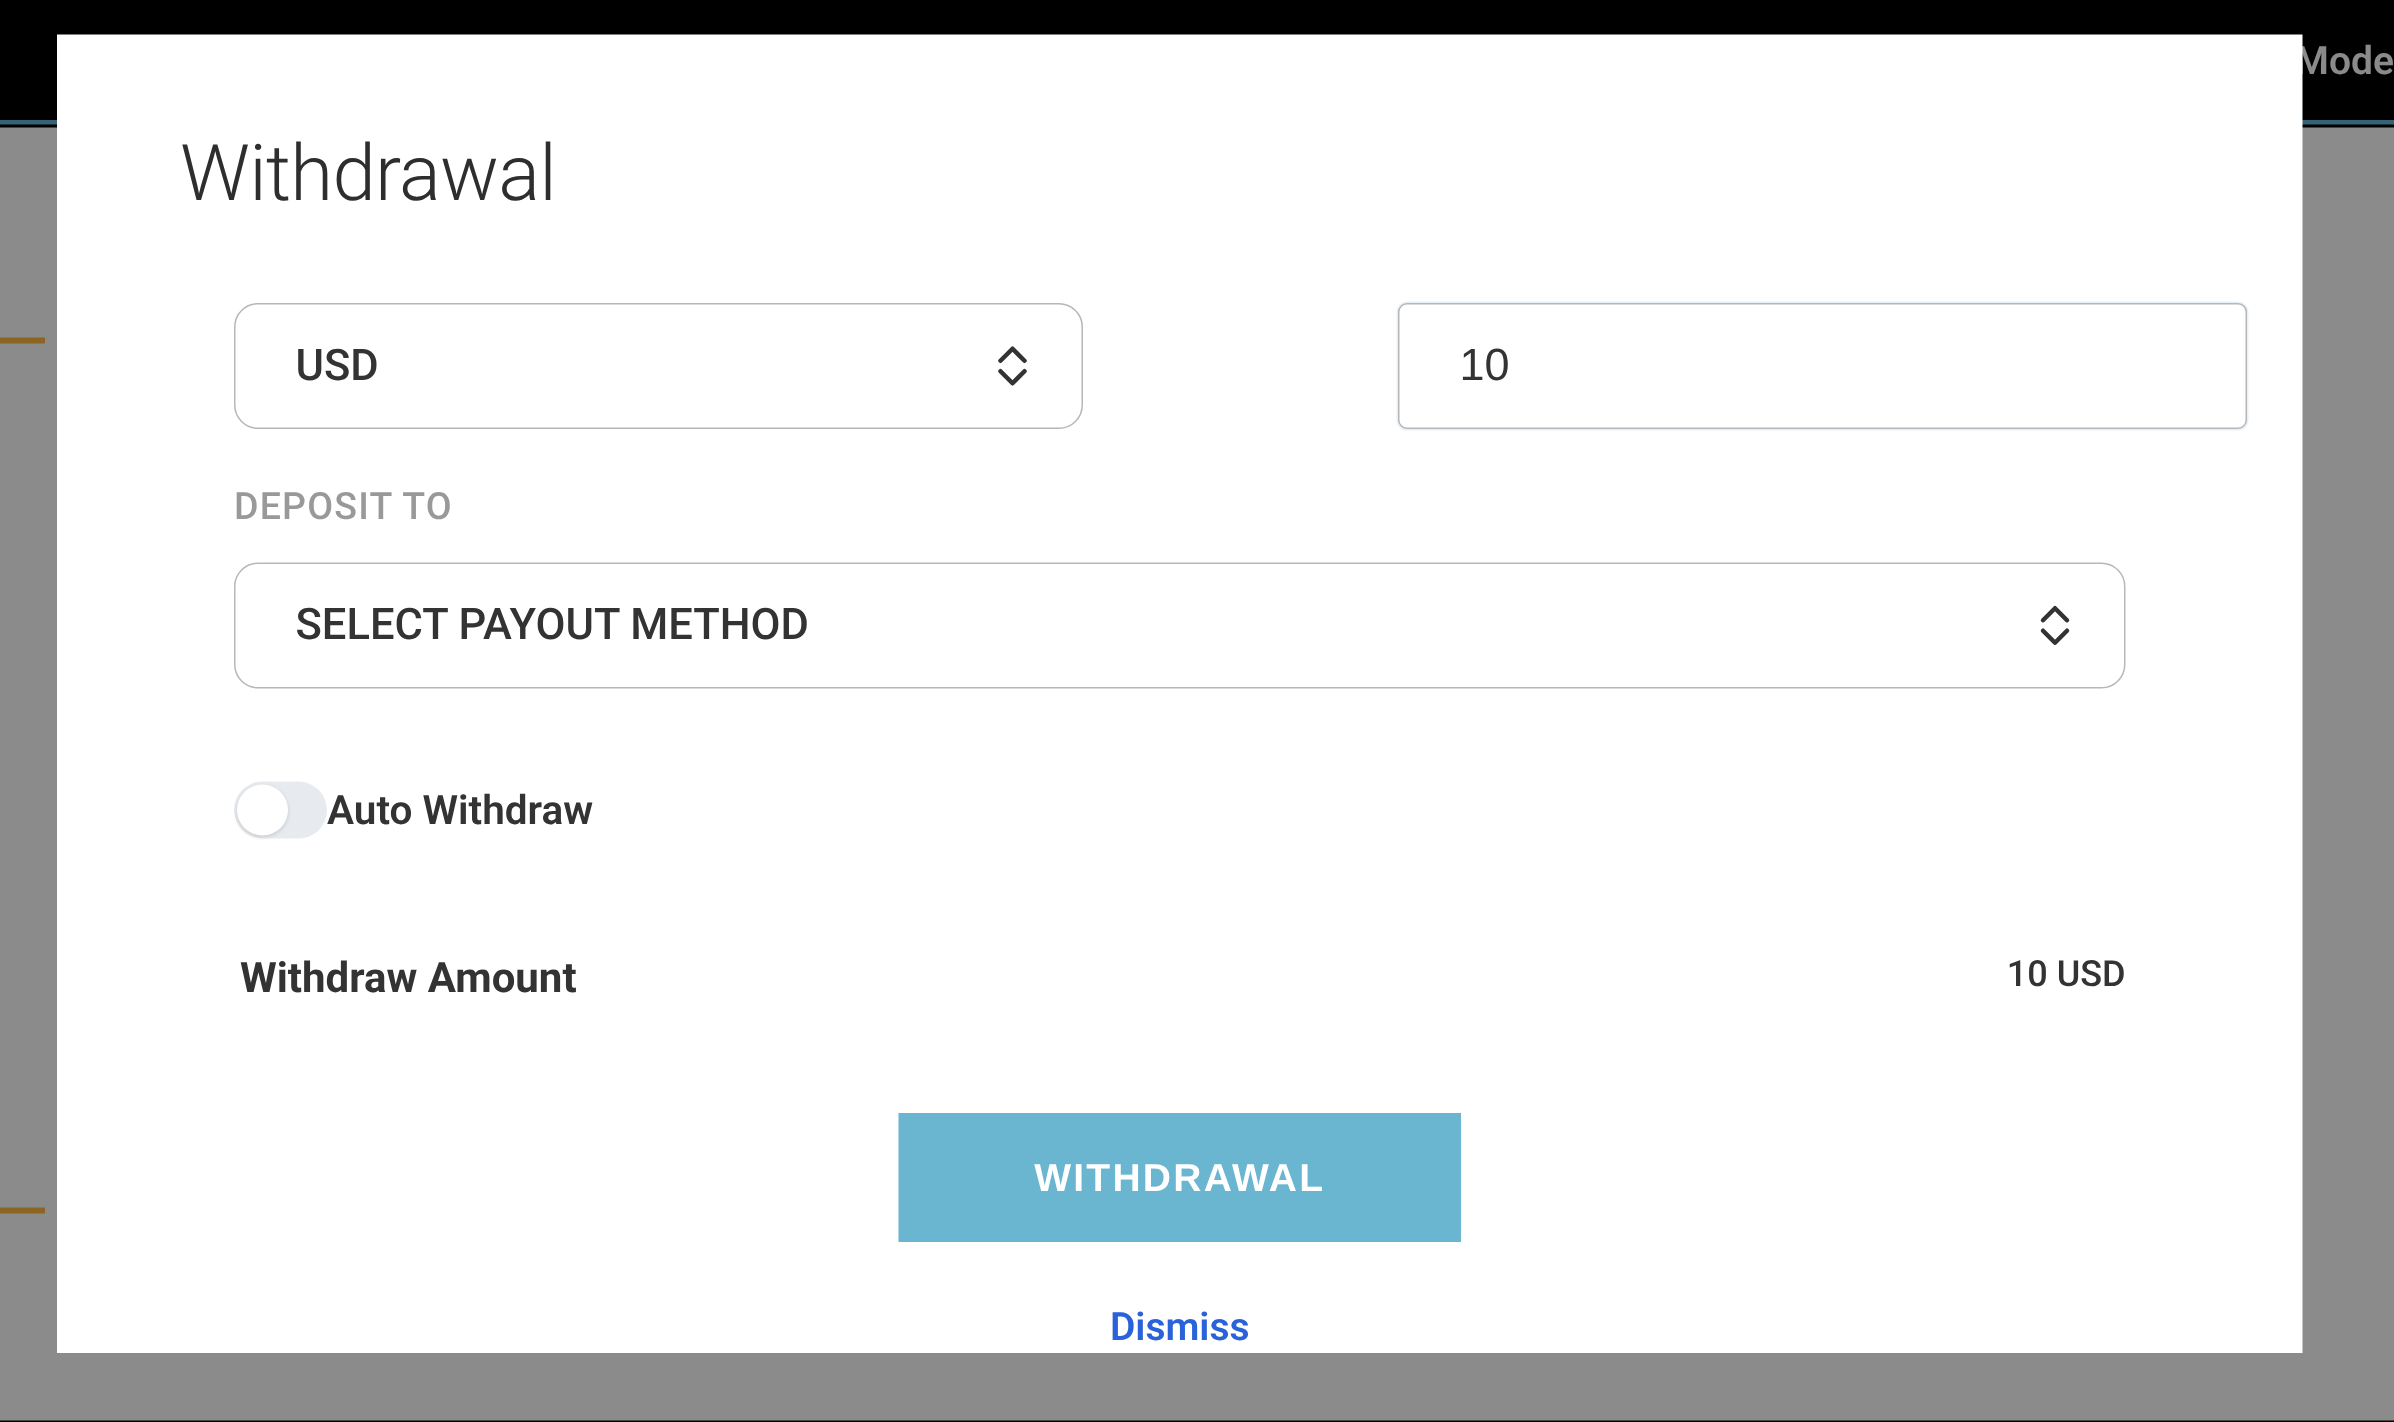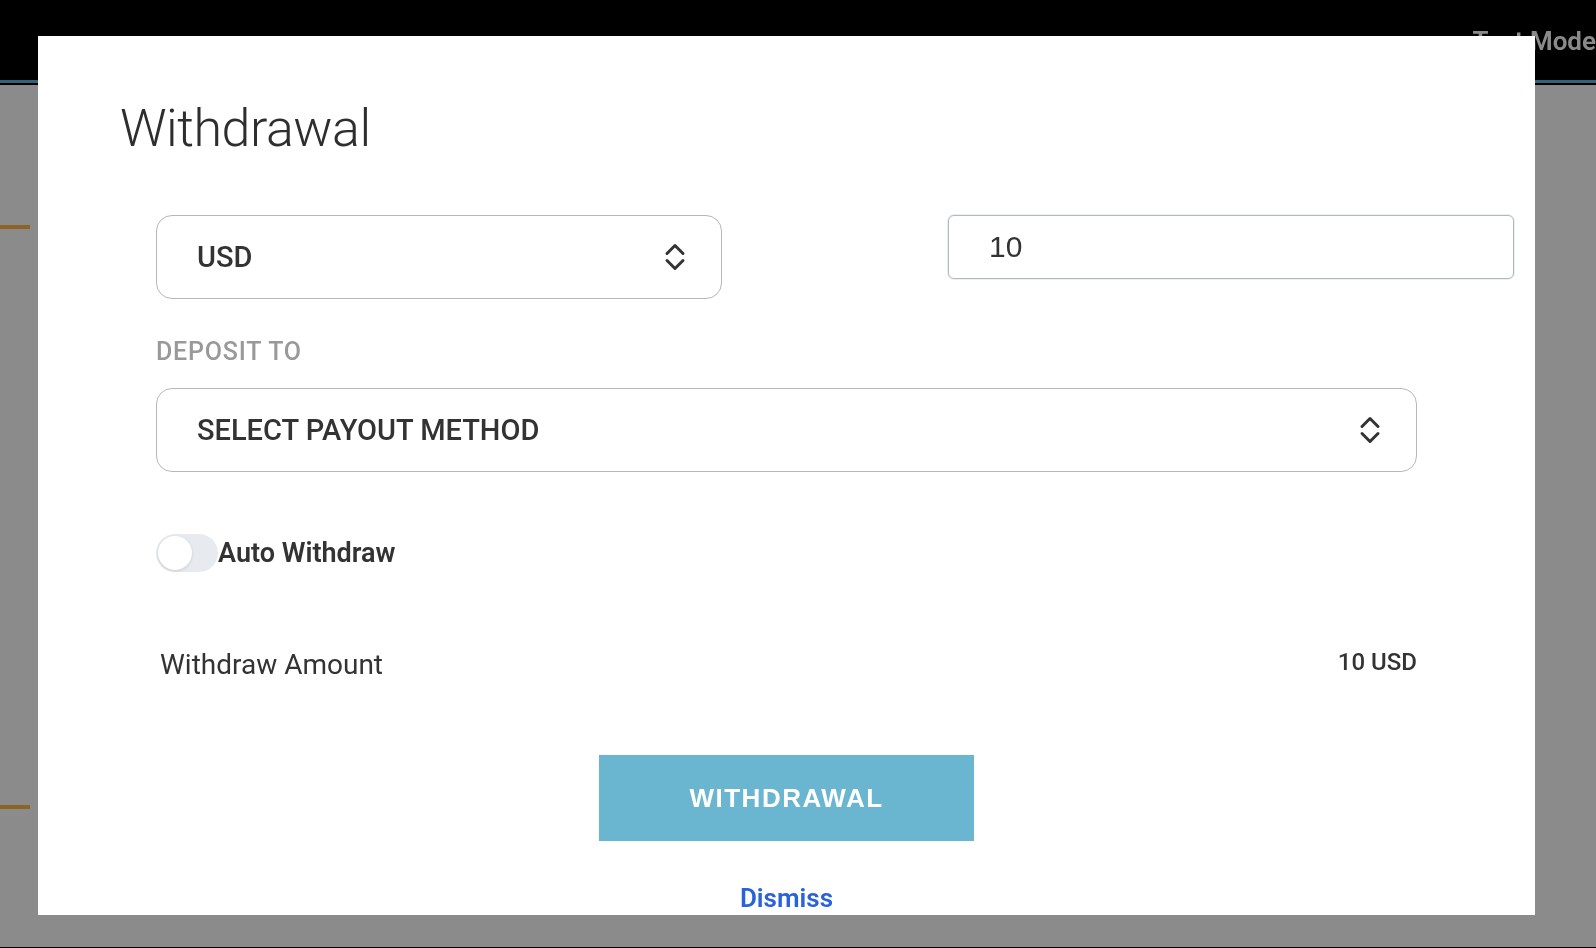--- a/index.html
+++ b/index.html
@@ -83,21 +83,21 @@
       top: 0;
       left: 0;
       width: 100%;
       height: 100%;
       background: rgba(0,0,0,0.4);
     }
     
     .modal {
       position: absolute;
       left: 38px;
-      top: 36px;
+      top: 23px;
       width: 1497px;
       height: 879px;
       background: #fff;
       padding: 62px 82px 30px 82px;
     }
     
     .modal-title {
       font-size: 52px;
       font-weight: 300;
       color: #2e2e2e;
@@ -151,31 +151,30 @@
       width: 22px;
       height: 14px;
     }
     
     .input-wrapper {
       flex: 0 0 566px;
     }
     
     .text-input {
       width: 100%;
-      height: 64px;
+      height: 84px;
       border: 1px solid #b7b7b7;
       border-radius: 6px;
       padding: 0 40px;
       font-size: 30px;
       font-weight: 400;
       color: #333;
       background: #fff;
       outline: none;
       box-shadow: 0 0 0 1px rgba(90, 163, 201, 0.15);
-      margin-left: 16px;
     }
     
     .field-label {
       font-size: 25px;
       font-weight: 500;
       color: #999;
       letter-spacing: 0.8px;
       margin-bottom: 22px;
       padding-left: 36px;
     }
@@ -222,21 +221,21 @@
     .summary-row {
       display: flex;
       justify-content: space-between;
       padding-left: 40px;
       padding-right: 36px;
       margin-bottom: 74px;
     }
     
     .summary-label {
       font-size: 28px;
-      font-weight: 400;
+      font-weight: 700;
       color: #333;
     }
     
     .summary-value {
       font-size: 24px;
       font-weight: 500;
       color: #333;
     }
     
     .action-area {

